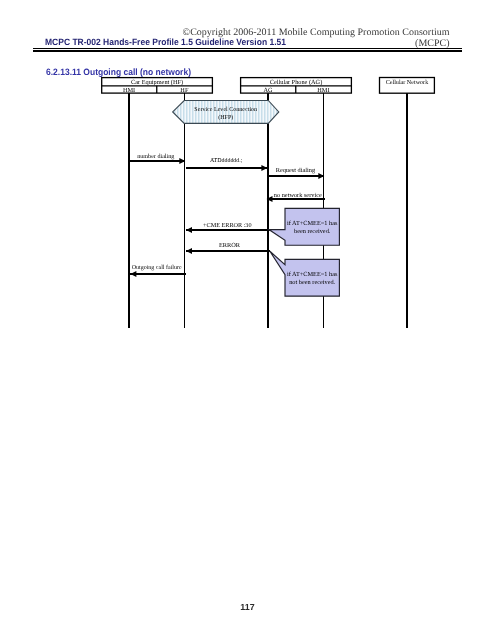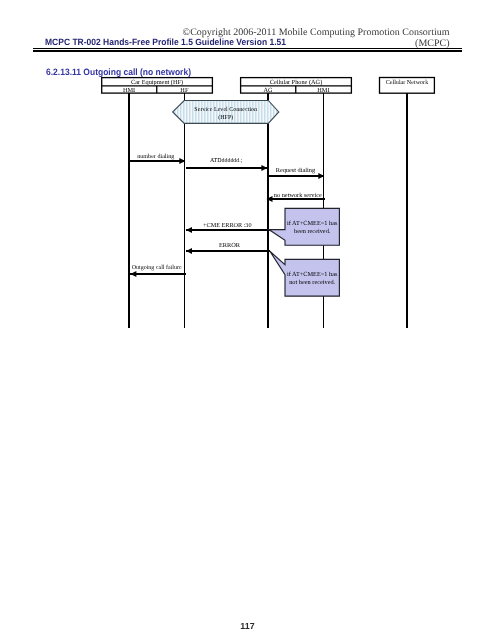--- a/index.html
+++ b/index.html
@@ -6,21 +6,21 @@
   html,body{margin:0;padding:0;}
   *{-webkit-font-smoothing:antialiased;text-rendering:geometricPrecision;}
   body{width:495px;height:640px;background:#ffffff;font-family:"Liberation Sans",sans-serif;overflow:hidden;position:relative;}
   .page{position:absolute;left:0;top:0;width:495px;height:640px;background:#fff;}
   .copyright{position:absolute;left:148.0px;top:27.0px;width:301.5px;text-align:right;font-size:10px;color:#3a3a3a;font-family:Liberation Serif, serif;}
   .doctitle{position:absolute;left:44.5px;top:37.1px;font-size:9.1px;font-weight:bold;color:#262673;transform:scaleX(0.935);transform-origin:left top;}
   .rule{position:absolute;left:33px;width:429px;background:#000;}
   .rule1{top:47.9px;height:1.0px;}
   .rule2{top:49.9px;height:2.0px;}
   .heading{position:absolute;left:46.2px;top:67.1px;font-size:9.2px;font-weight:bold;color:#3434a6;transform:scaleX(0.925);transform-origin:left top;}
-  .pagenum{position:absolute;left:0;top:602.3px;width:495px;text-align:center;font-size:8.9px;color:#2a2a2a;font-weight:bold;margin-top:19px;}
+  .pagenum{position:absolute;left:0;top:602.3px;width:495px;text-align:center;font-size:8.9px;color:#2a2a2a;font-weight:bold;}
   #diagram{position:absolute;left:0;top:0;}
 </style>
 </head>
 <body>
 
 <div class="page">
   <div class="copyright">©Copyright 2006-2011 Mobile Computing Promotion Consortium (MCPC)</div>
   <div class="doctitle">MCPC TR-002 Hands-Free Profile 1.5 Guideline Version 1.51</div>
   <div class="rule rule1"></div>
   <div class="rule rule2"></div>

